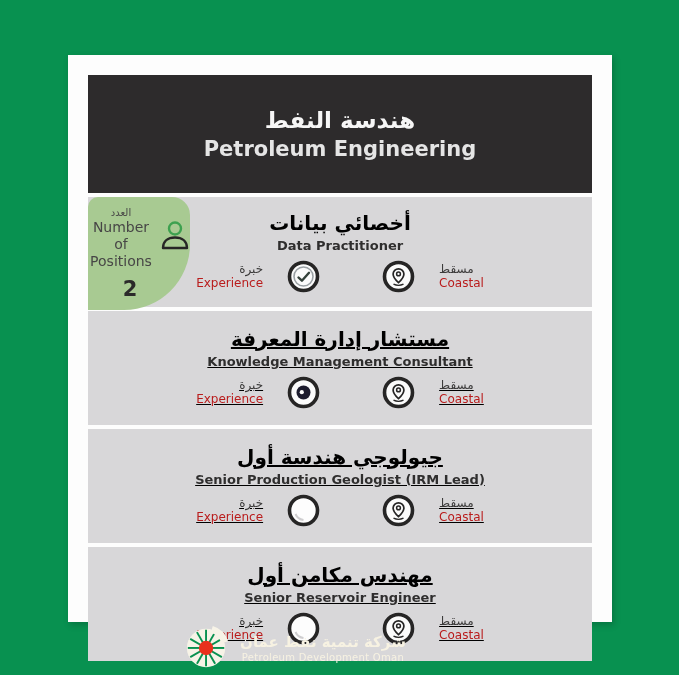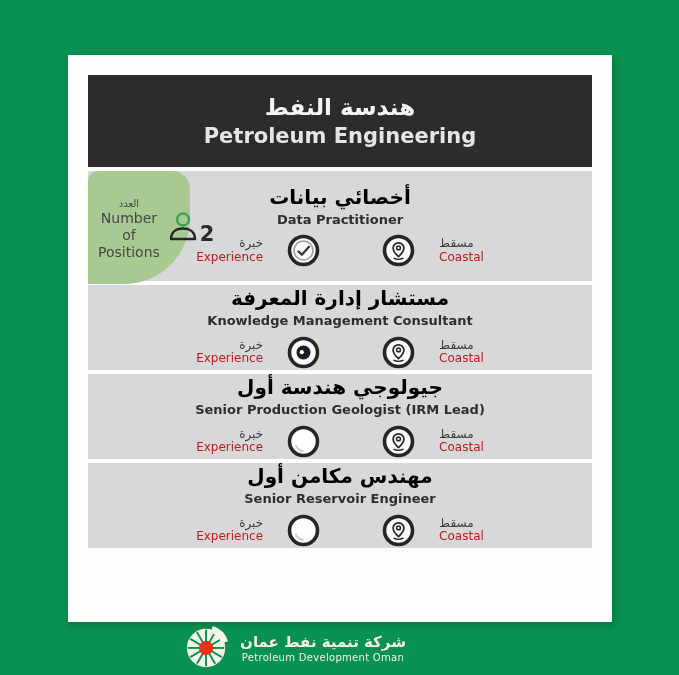--- a/index.html
+++ b/index.html
@@ -7,47 +7,47 @@
     width:679px;height:675px;position:relative;overflow:hidden;
     background:#089150;
     font-family:"DejaVu Sans","Liberation Sans",sans-serif;
   }
   .card{
     position:absolute;left:68px;top:55px;width:544px;height:567px;
     background:#fdfdfd;box-sizing:border-box;padding:20px;
     box-shadow:2px 3px 6px rgba(0,40,25,.25);
   }
   .hdr{
-    background:#2d2b2c;height:92px;display:flex;flex-direction:column;
+    background:#2d2b2c;height:118px;display:flex;flex-direction:column;
     justify-content:center;align-items:center;gap:7px;
   }
   .hdr .ar{color:#f6f6f6;font-size:23px;font-weight:bold;line-height:1;}
   .hdr .en{color:#e5e5e5;font-size:21px;font-weight:bold;line-height:1;}
   .row{
     position:relative;background:#d8d7d9;margin-top:4px;
     display:flex;flex-direction:column;justify-content:center;align-items:center;
   }
   .row.r1{height:110px;}
-  .row.r2,.row.r3,.row.r4{height:85px;}
+  .row.r2,.row.r3,.row.r4{height:114px;text-decoration:underline;}
   .title-ar{color:#000000;font-size:20px;font-weight:bold;line-height:1.25;}
   .title-en{color:#2f2e2e;font-size:13px;font-weight:bold;line-height:1.3;margin-top:2px;}
   .detail{display:flex;align-items:center;margin-top:6px;gap:24px;}
   .lblblk{display:flex;flex-direction:column;line-height:1.15;}
   .lblblk.right{align-items:flex-end;}
   .lblblk.left{align-items:flex-start;}
   .lbl-ar{font-size:12px;color:#3c3b3b;}
   .lbl-en{font-size:12px;color:#b91c1c;}
   .icn{width:33px;height:33px;flex:0 0 auto;}
   .gap{width:14px;}
   
   .badge{
     position:absolute;left:0;top:0;width:102px;height:113px;
     background:#a8ca92;border-radius:10px 18px 66px 0;
     box-sizing:border-box;padding:10px 6px 6px 10px;
-    display:flex;flex-direction:row;align-items:center;
+    display:flex;flex-direction:column;align-items:center;
   }
   .badge .toprow{display:flex;align-items:center;gap:4px;}
   .badge .txt{display:flex;flex-direction:column;align-items:center;line-height:1.2;}
   .badge .t-ar{font-size:10px;color:#474646;}
   .badge .t-en{font-size:14px;color:#474646;text-align:center;}
   .badge .count{font-size:21px;font-weight:bold;color:#2b2a2a;margin-top:8px;margin-right:22px;}
   
   .footer{
     position:absolute;left:0;top:622px;width:590px;height:53px;
     display:flex;align-items:center;justify-content:center;gap:10px;

